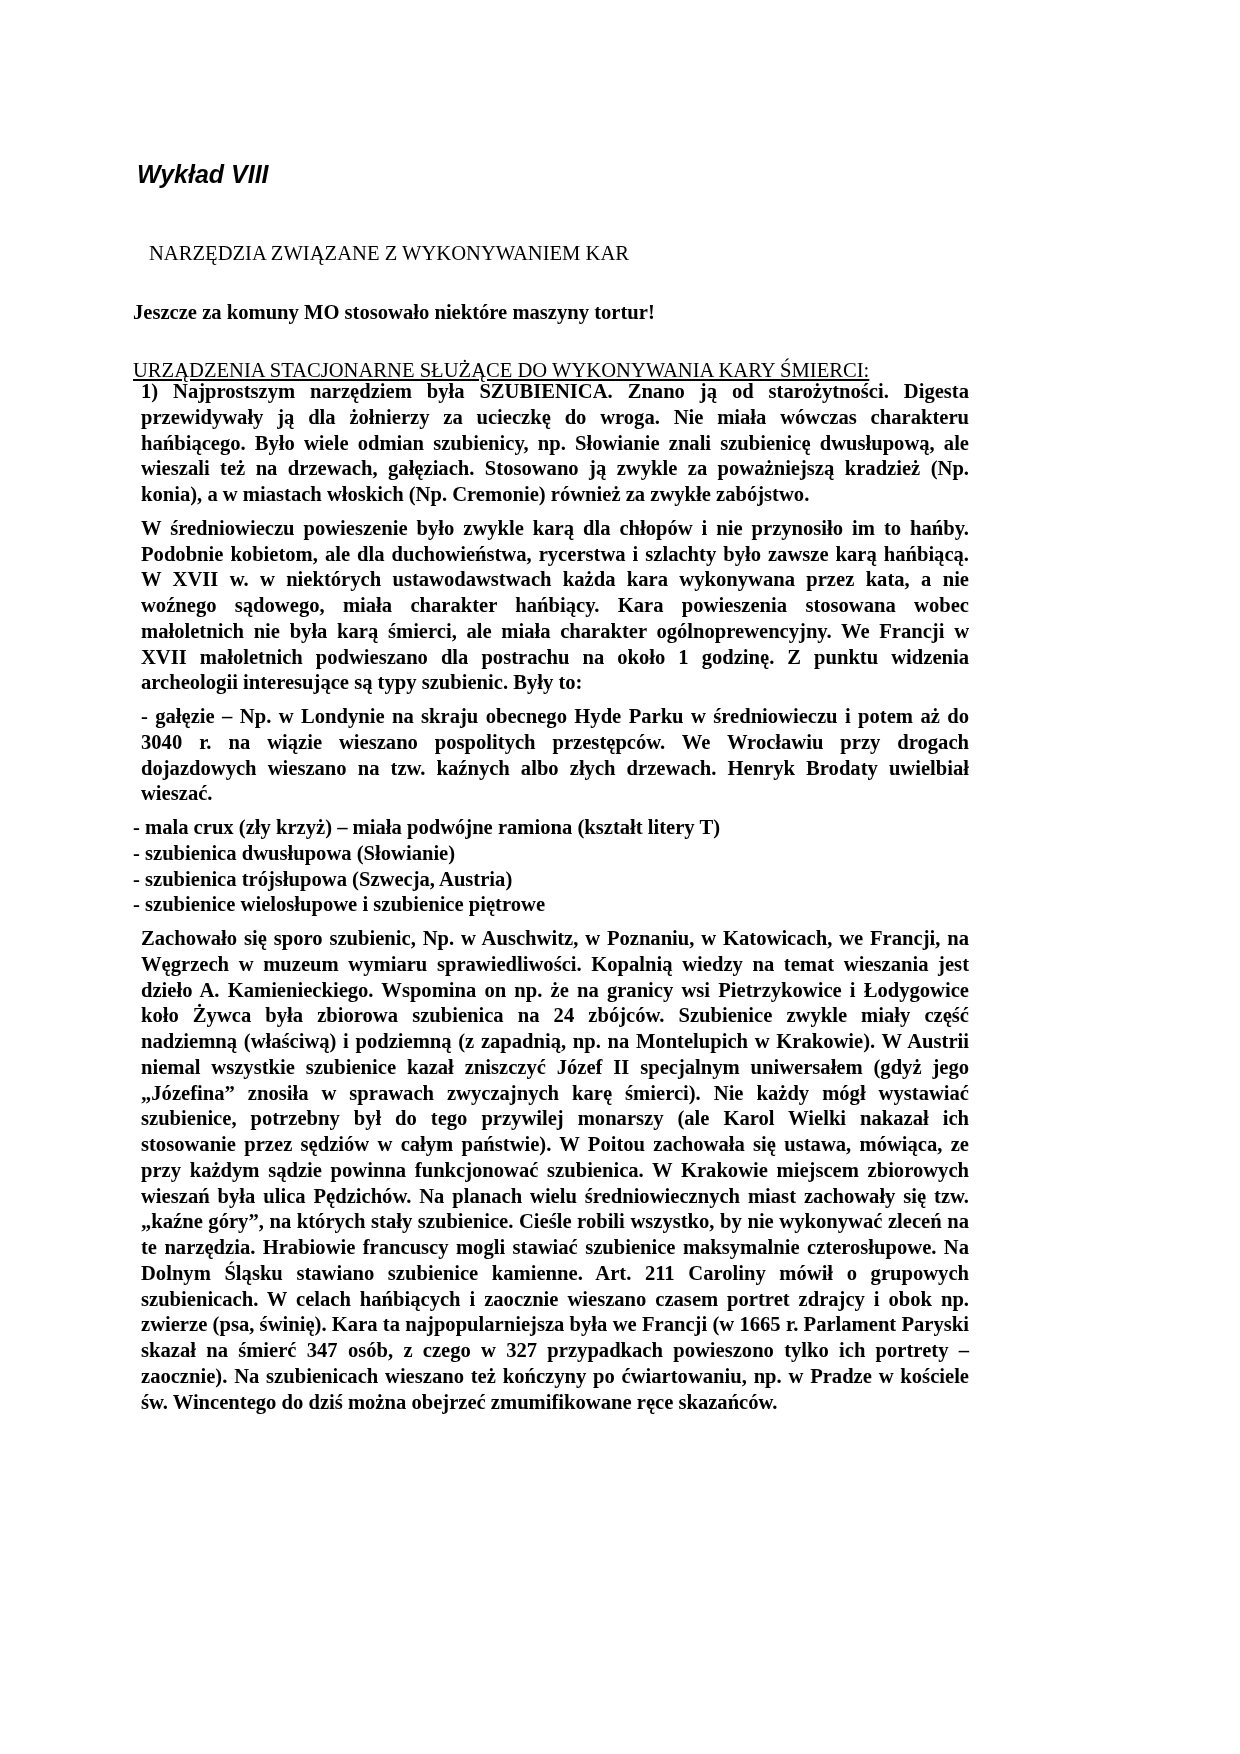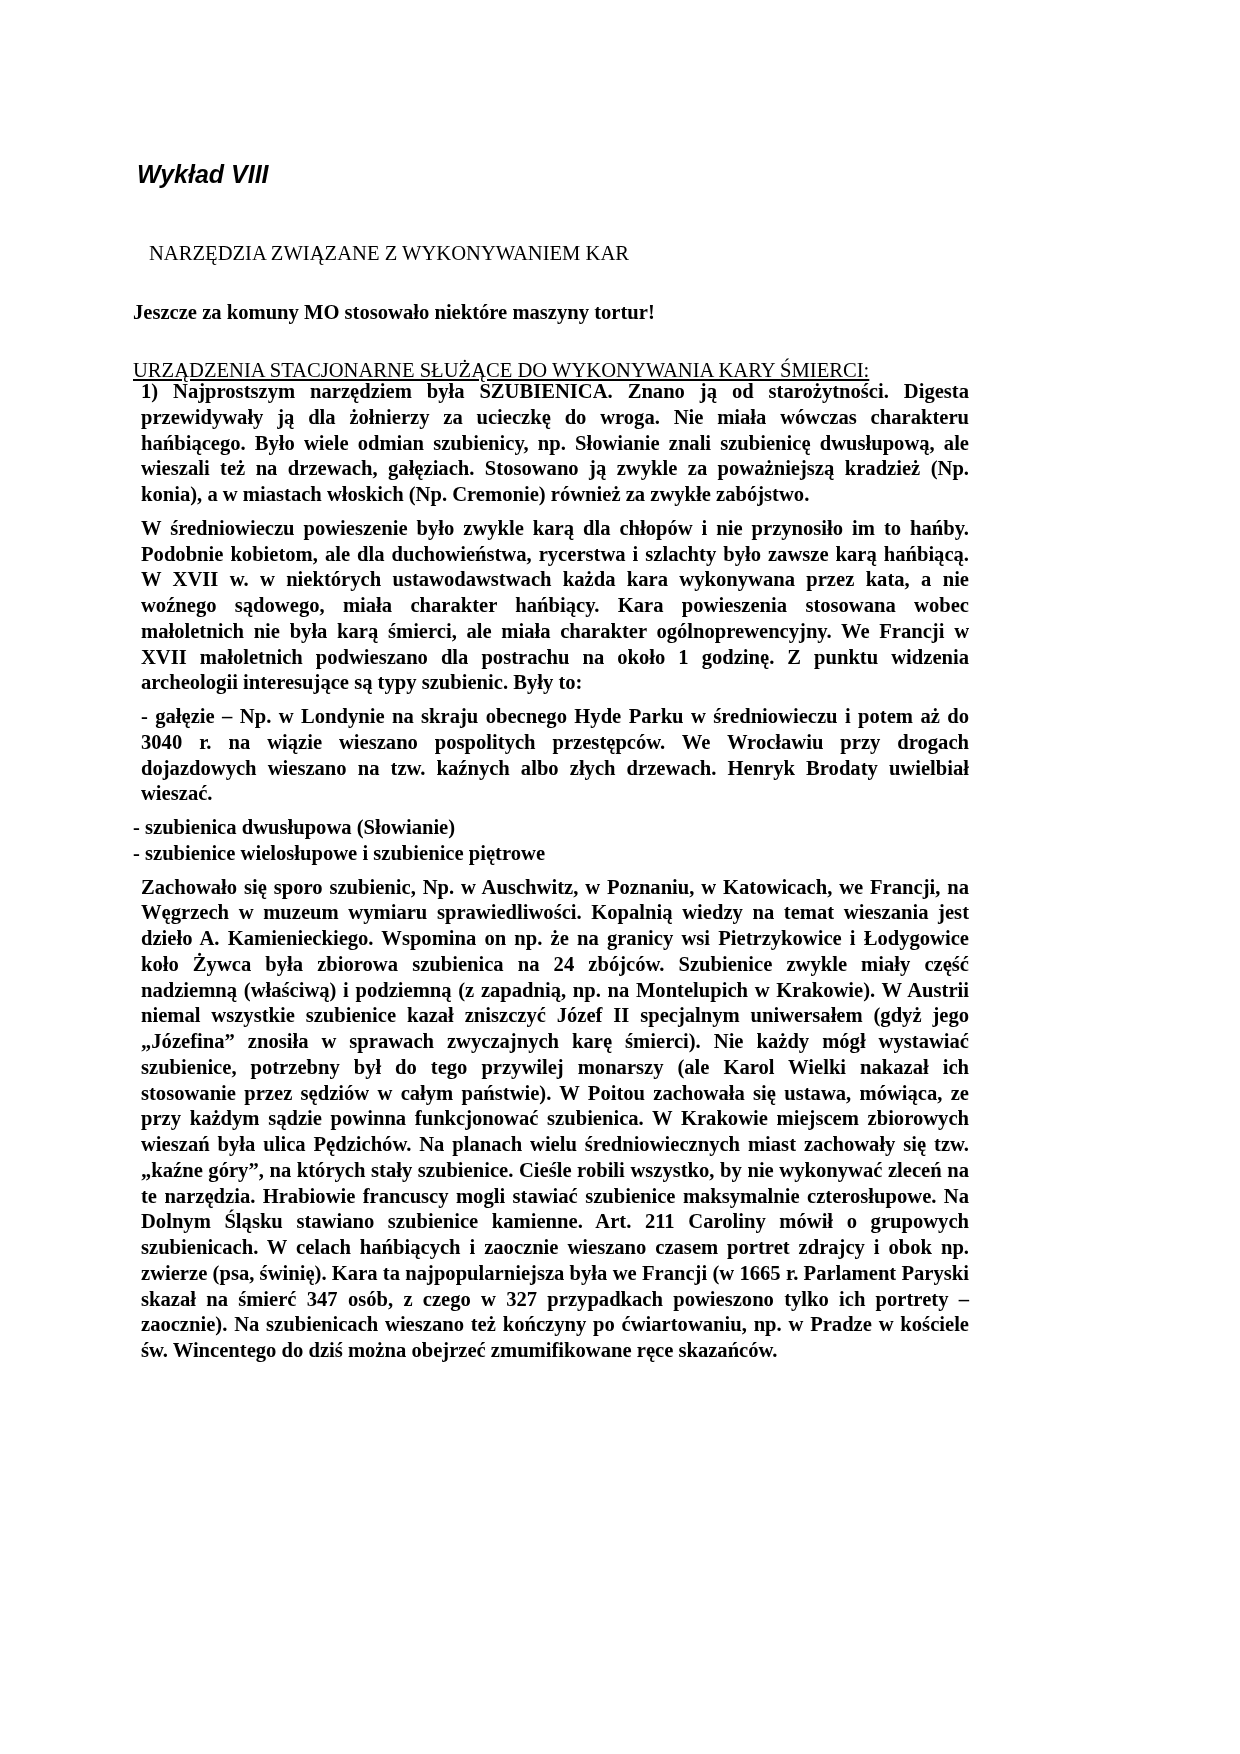--- a/index.html
+++ b/index.html
@@ -100,18 +100,20 @@
     <div style="position: relative; top: 0;">
       <div style="height: 0;"></div>
     </div>
   </div>
 
   <div class="body serif" style="top: 371px;">
     <p>1) Najprostszym narzędziem była SZUBIENICA. Znano ją od starożytności. Digesta przewidywały ją dla żołnierzy za ucieczkę do wroga. Nie miała wówczas charakteru hańbiącego. Było wiele odmian szubienicy, np. Słowianie znali szubienicę dwusłupową, ale wieszali też na drzewach, gałęziach. Stosowano ją zwykle za poważniejszą kradzież (Np. konia), a w miastach włoskich (Np. Cremonie) również za zwykłe zabójstwo.</p>
     <p>W średniowieczu powieszenie było zwykle karą dla chłopów i nie przynosiło im to hańby. Podobnie kobietom, ale dla duchowieństwa, rycerstwa i szlachty było zawsze karą hańbiącą. W XVII w. w niektórych ustawodawstwach każda kara wykonywana przez kata, a nie woźnego sądowego, miała charakter hańbiący. Kara powieszenia stosowana wobec małoletnich nie była karą śmierci, ale miała charakter ogólnoprewencyjny. We Francji w XVII małoletnich podwieszano dla postrachu na około 1 godzinę. Z punktu widzenia archeologii interesujące są typy szubienic. Były to:</p>
     <p>- gałęzie – Np. w Londynie na skraju obecnego Hyde Parku w średniowieczu i potem aż do 3040 r. na wiązie wieszano pospolitych przestępców. We Wrocławiu przy drogach dojazdowych wieszano na tzw. kaźnych albo złych drzewach. Henryk Brodaty uwielbiał wieszać.</p>
     <ul>
+      <li>- mala crux (zły krzyż) – miała podwójne ramiona (kształt litery T)</li>
       <li>- szubienica dwusłupowa (Słowianie)</li>
+      <li>- szubienica trójsłupowa (Szwecja, Austria)</li>
       <li>- szubienice wielosłupowe i szubienice piętrowe</li>
     </ul>
     <p>Zachowało się sporo szubienic, Np. w Auschwitz, w Poznaniu, w Katowicach, we Francji, na Węgrzech w muzeum wymiaru sprawiedliwości. Kopalnią wiedzy na temat wieszania jest dzieło A. Kamienieckiego. Wspomina on np. że na granicy wsi Pietrzykowice i Łodygowice koło Żywca była zbiorowa szubienica na 24 zbójców. Szubienice zwykle miały część nadziemną (właściwą) i podziemną (z zapadnią, np. na Montelupich w Krakowie). W Austrii niemal wszystkie szubienice kazał zniszczyć Józef II specjalnym uniwersałem (gdyż jego „Józefina” znosiła w sprawach zwyczajnych karę śmierci). Nie każdy mógł wystawiać szubienice, potrzebny był do tego przywilej monarszy (ale Karol Wielki nakazał ich stosowanie przez sędziów w całym państwie). W Poitou zachowała się ustawa, mówiąca, ze przy każdym sądzie powinna funkcjonować szubienica. W Krakowie miejscem zbiorowych wieszań była ulica Pędzichów. Na planach wielu średniowiecznych miast zachowały się tzw. „kaźne góry”, na których stały szubienice. Cieśle robili wszystko, by nie wykonywać zleceń na te narzędzia. Hrabiowie francuscy mogli stawiać szubienice maksymalnie czterosłupowe. Na Dolnym Śląsku stawiano szubienice kamienne. Art. 211 Caroliny mówił o grupowych szubienicach. W celach hańbiących i zaocznie wieszano czasem portret zdrajcy i obok np. zwierze (psa, świnię). Kara ta najpopularniejsza była we Francji (w 1665 r. Parlament Paryski skazał na śmierć 347 osób, z czego w 327 przypadkach powieszono tylko ich portrety – zaocznie). Na szubienicach wieszano też kończyny po ćwiartowaniu, np. w Pradze w kościele św. Wincentego do dziś można obejrzeć zmumifikowane ręce skazańców.</p>
   </div>
 </div>
 
 </body></html>

